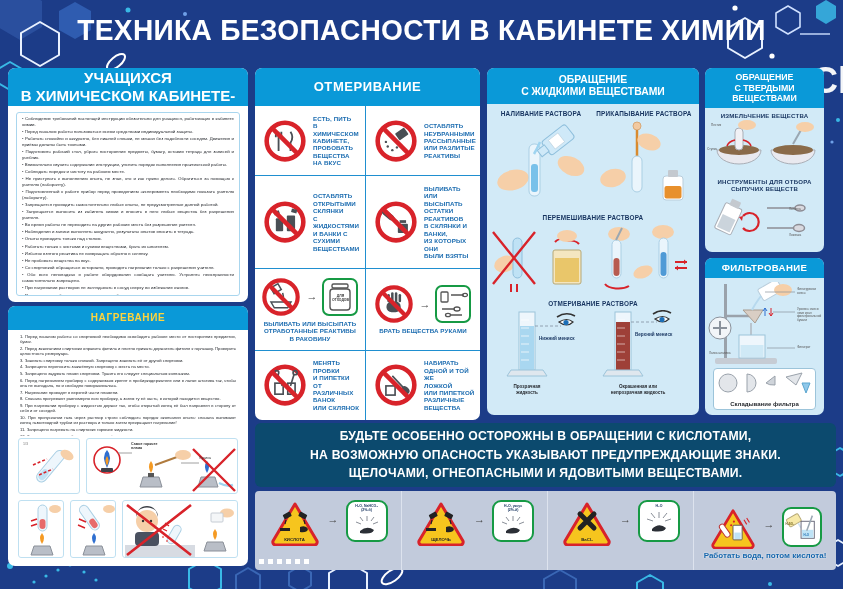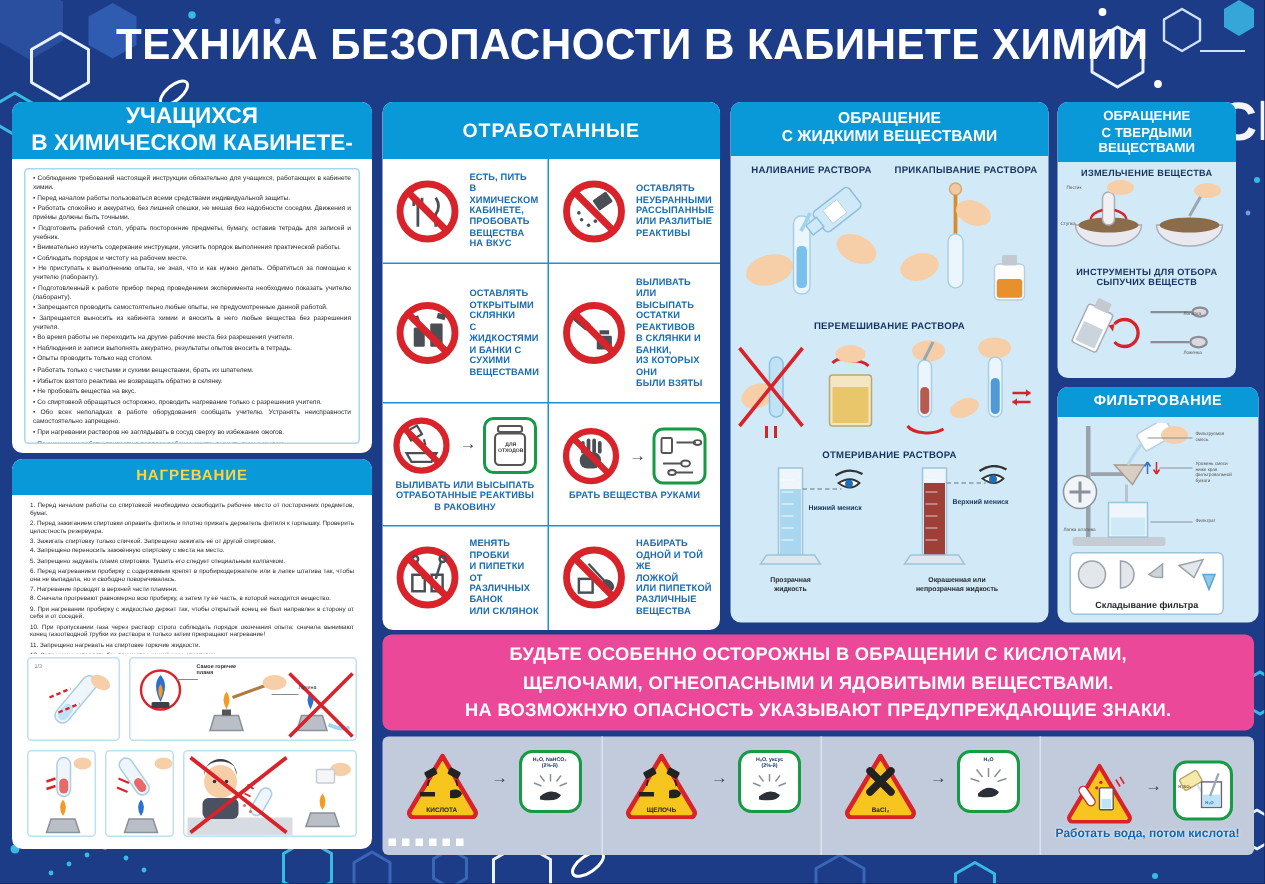--- a/index.html
+++ b/index.html
@@ -22,21 +22,21 @@
   .pgrid{position:absolute;left:0;right:0;display:grid;grid-template-columns:1fr 1fr}
   .pcell{border-bottom:1px solid #1f8fd0;display:flex;align-items:center;gap:6px;padding:5px 4px 5px 8px}
   .pcell.colsep{border-right:1px solid #1f8fd0}
   .pcell.center{flex-direction:column;justify-content:center;gap:3px;padding:4px}
   .pcell.last{border-bottom:none}
   .psign{width:44px;height:44px;flex:0 0 auto}
   .greenbox{width:36px;height:38px;border:2.5px solid #169a44;border-radius:7px;background:#fff;
             position:relative;display:flex;align-items:center;justify-content:center}
   .arrow{color:#444;font-weight:bold;font-size:11px;line-height:1}
   .illobox{position:absolute;background:#fff;border:1px solid #bfe0f1;border-radius:3px;overflow:hidden}
-  .banner{position:absolute;background:#ec4899;border-radius:6px;display:flex;flex-direction:column;
+  .banner{position:absolute;background:#0c4a6e;border-radius:6px;display:flex;flex-direction:column;
           justify-content:center;align-items:center;z-index:2}
   .banner span{color:#fff;font-weight:bold;font-size:12.2px;line-height:1.55;letter-spacing:.2px}
   .signsarea{position:absolute;background:#c2cbdc;border-radius:4px;z-index:2;display:flex}
   .sgroup{position:relative;display:flex;align-items:flex-start;justify-content:center;gap:7px;padding-top:9px}
   .sgroup.sep{border-left:1px solid #dde3ee}
   .tri-wrap{position:relative;width:52px;height:46px;flex:0 0 auto}
   .trilab{position:absolute;left:0;right:0;bottom:4px;text-align:center;font-size:4.3px;font-weight:bold;color:#222}
   .remedy{width:42px;height:42px;border:2.5px solid #169a44;border-radius:9px;background:#fff;
           position:relative;display:flex;flex-direction:column;align-items:center;padding-top:2px;flex:0 0 auto}
   .rtext{font-size:3.5px;font-weight:bold;color:#13305c;text-align:center;line-height:1.25}
@@ -220,21 +220,21 @@
         <path d="M92 28 q4 5 0 11 q-4 -6 0 -11 z" fill="#f59a23"></path>
         <path d="M84 41 h16 l3 9 h-22 z" fill="#b9bec7" stroke="#8b9099"></path>
         <path d="M86 18 l10 6" stroke="#fff" stroke-width="5"></path>
         <ellipse cx="104" cy="12" rx="7" ry="4.5" fill="#f6cfa8"></ellipse>
         <rect x="88" y="12" width="12" height="9" rx="1" fill="#f4f6f8" stroke="#c6ccd4"></rect>
       </svg>
     </div>
   </div>
 
   <div class="panel" style="left:255px;top:68px;width:225px;height:352px">
-    <div class="phead" style="height:38px;font-size:13px;letter-spacing:.6px" data-bind="prohibited.heading">ОТРАБОТАННЫЕ</div>
+    <div class="phead" style="height:38px;font-size:13px;letter-spacing:.6px" data-bind="prohibited.heading">ОТМЕРИВАНИЕ</div>
     <div class="pgrid" style="top:38px;bottom:0">
 
       <div class="pcell colsep">
         <svg class="psign" viewBox="0 0 48 48">
           <circle cx="24" cy="24" r="20" fill="#fff" stroke="#d8232a" stroke-width="5"></circle>
           <g stroke="#4a4f55" stroke-width="2" fill="none">
             <path d="M17 14 v21"></path>
               <path d="M14 14 v6 M20 14 v6"></path>
             <path d="M30 14 q4 6 0 12 v9"></path>
           </g>
@@ -521,21 +521,21 @@
         <path d="M58 14 h28"></path>
           <ellipse cx="91" cy="14" rx="5" ry="3" fill="#d9d9df"></ellipse>
         <path d="M58 34 h26"></path>
           <ellipse cx="90" cy="34" rx="5.5" ry="3.5" fill="#d9d9df"></ellipse>
       </g>
     </svg>
     <span class="flab" style="left:84px;top:140px" data-bind="solids.spatula">Лопатка</span>
     <span class="flab" style="left:84px;top:166px" data-bind="solids.spoon">Ложечка</span>
   </div>
 
-  <div class="panel lb" style="left:705px;top:258px;width:134px;height:157px">
+  <div class="panel lb" style="left:705px;top:258px;width:119px;height:157px">
     <div class="phead" style="height:20px;font-size:9.6px;letter-spacing:.4px" data-bind="filtration.heading">ФИЛЬТРОВАНИЕ</div>
     <svg class="abs" style="left:2px;top:24px" width="115" height="84" viewBox="0 0 115 84">
       <rect x="17" y="2" width="3" height="76" fill="#9aa2ab"></rect>
       <rect x="8" y="76" width="62" height="6" rx="2" fill="#c6ccd4"></rect>
       <path d="M20 34 h24" stroke="#9aa2ab" stroke-width="2.5"></path>
       <path d="M36 28 h20 l-8 13 z" fill="#d9cec4" stroke="#a89c90"></path>
       <path d="M44 41 v12" stroke="#b9c4cd" stroke-width="2"></path>
       <rect x="32" y="53" width="26" height="23" fill="#eef6fc" stroke="#9cc4da"></rect>
       <rect x="33.5" y="63" width="23" height="12" fill="#cfe9f6"></rect>
       <g transform="rotate(-30 62 8)">
@@ -563,22 +563,22 @@
         <path d="M52 14 l9 -7 v9 a9 4 0 0 1 -9 -2 z" fill="#cfd4da" stroke="#9aa2ab"></path>
         <path d="M72 8 l16 -4 l-6 12 z" fill="#e3e6ea" stroke="#9aa2ab"></path>
         <path d="M88 14 l8 0 l-4 10 z" fill="#8fc8ea" stroke="#5aa5cf"></path>
       </svg>
       <span class="abs" style="left:0;right:0;bottom:2px;text-align:center;font-weight:bold;font-size:6px;color:#26292e" data-bind="filtration.folding">Складывание фильтра</span>
     </div>
   </div>
 
   <div class="banner" style="left:255px;top:423px;width:581px;height:64px">
     <span data-bind="banner.line1">БУДЬТЕ ОСОБЕННО ОСТОРОЖНЫ В ОБРАЩЕНИИ С КИСЛОТАМИ,</span>
+    <span data-bind="banner.line3">НА ВОЗМОЖНУЮ ОПАСНОСТЬ УКАЗЫВАЮТ ПРЕДУПРЕЖДАЮЩИЕ ЗНАКИ.</span>
     <span data-bind="banner.line2">ЩЕЛОЧАМИ, ОГНЕОПАСНЫМИ И ЯДОВИТЫМИ ВЕЩЕСТВАМИ.</span>
-    <span data-bind="banner.line3">НА ВОЗМОЖНУЮ ОПАСНОСТЬ УКАЗЫВАЮТ ПРЕДУПРЕЖДАЮЩИЕ ЗНАКИ.</span>
   </div>
 
   <div class="signsarea" style="left:255px;top:491px;width:581px;height:79px">
 
     <div class="sgroup" style="width:146px">
       <div class="tri-wrap">
         <svg width="52" height="46" viewBox="0 0 52 46">
           <path d="M26 4 L48 41 A3 3 0 0 1 45.5 45 L6.5 45 A3 3 0 0 1 4 41 Z" fill="#f6c51e" stroke="#d8232a" stroke-width="3" stroke-linejoin="round"></path>
           <g fill="#222">
               <rect x="14" y="13" width="8" height="5" rx="1" transform="rotate(-28 18 15)"></rect>

